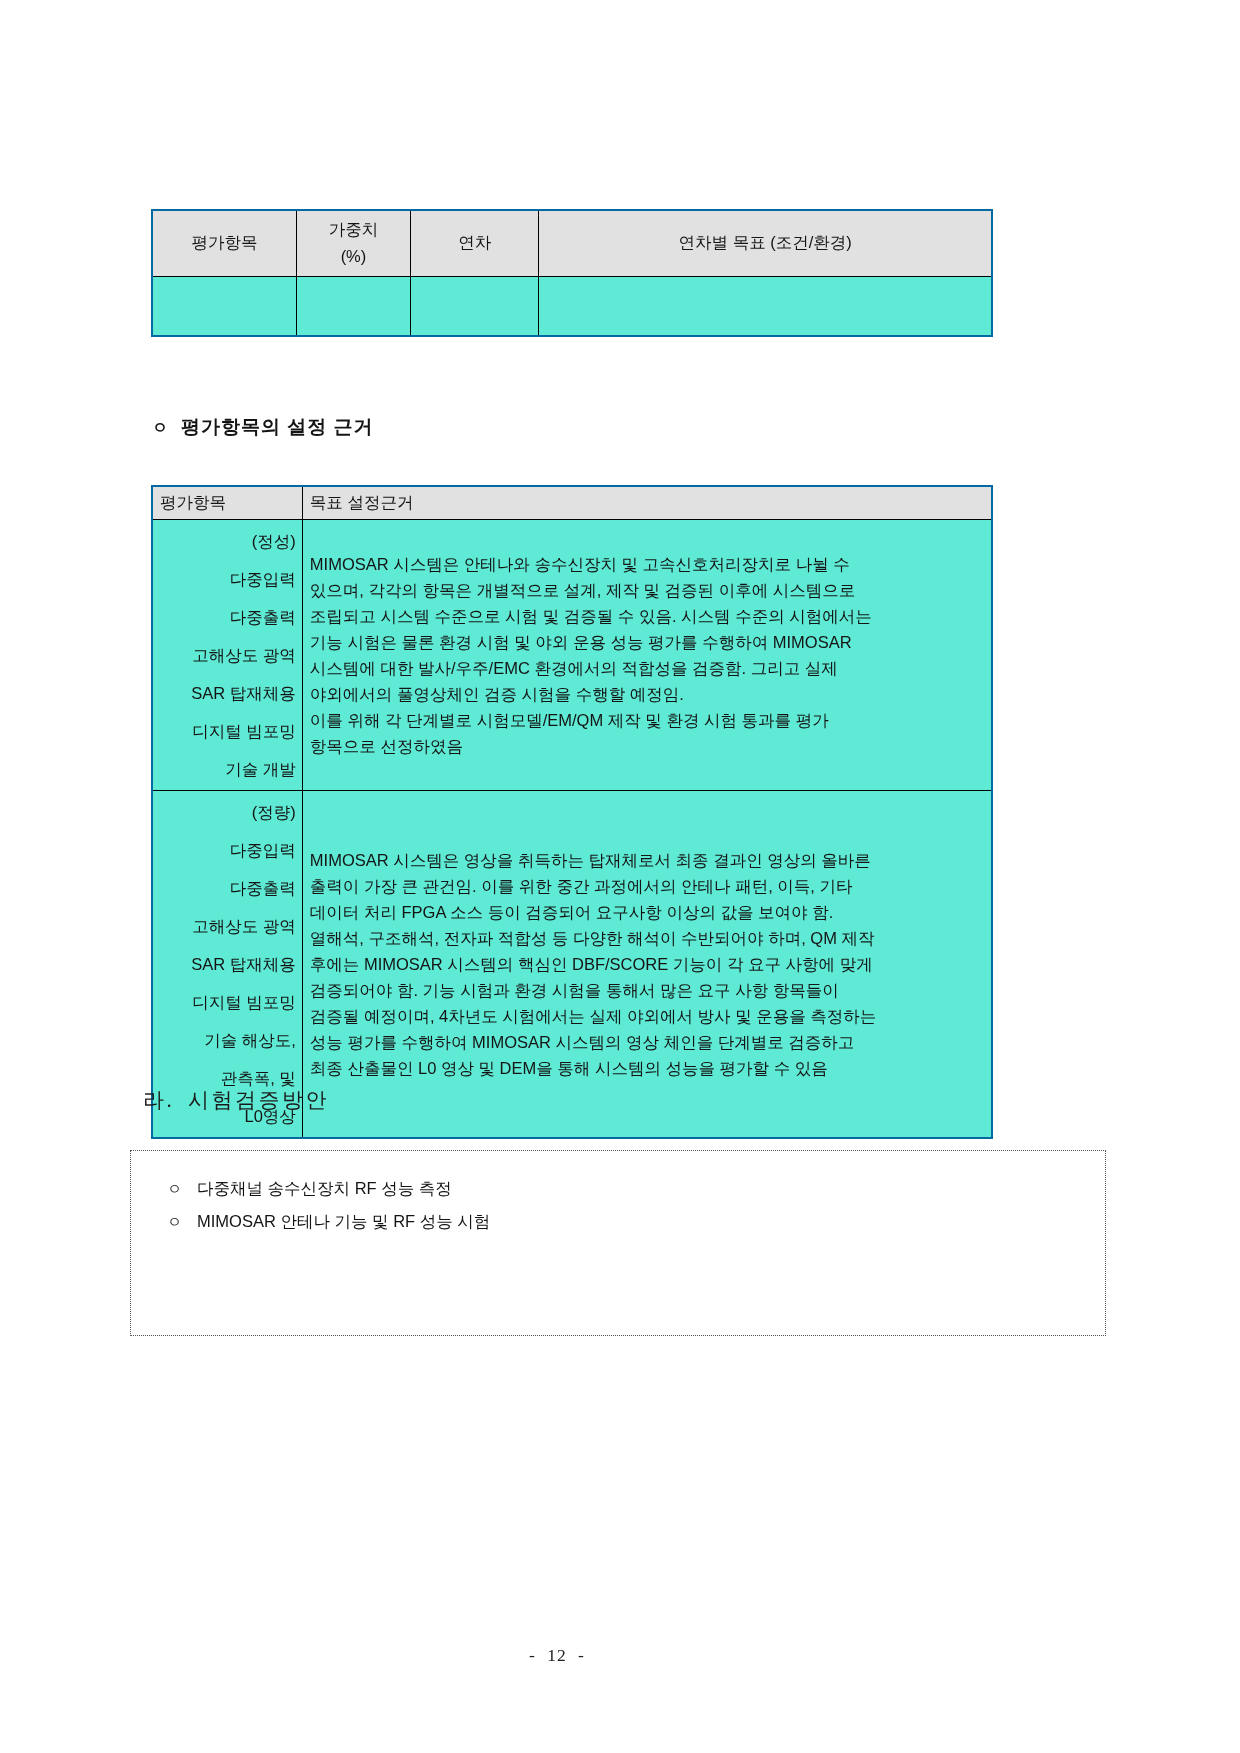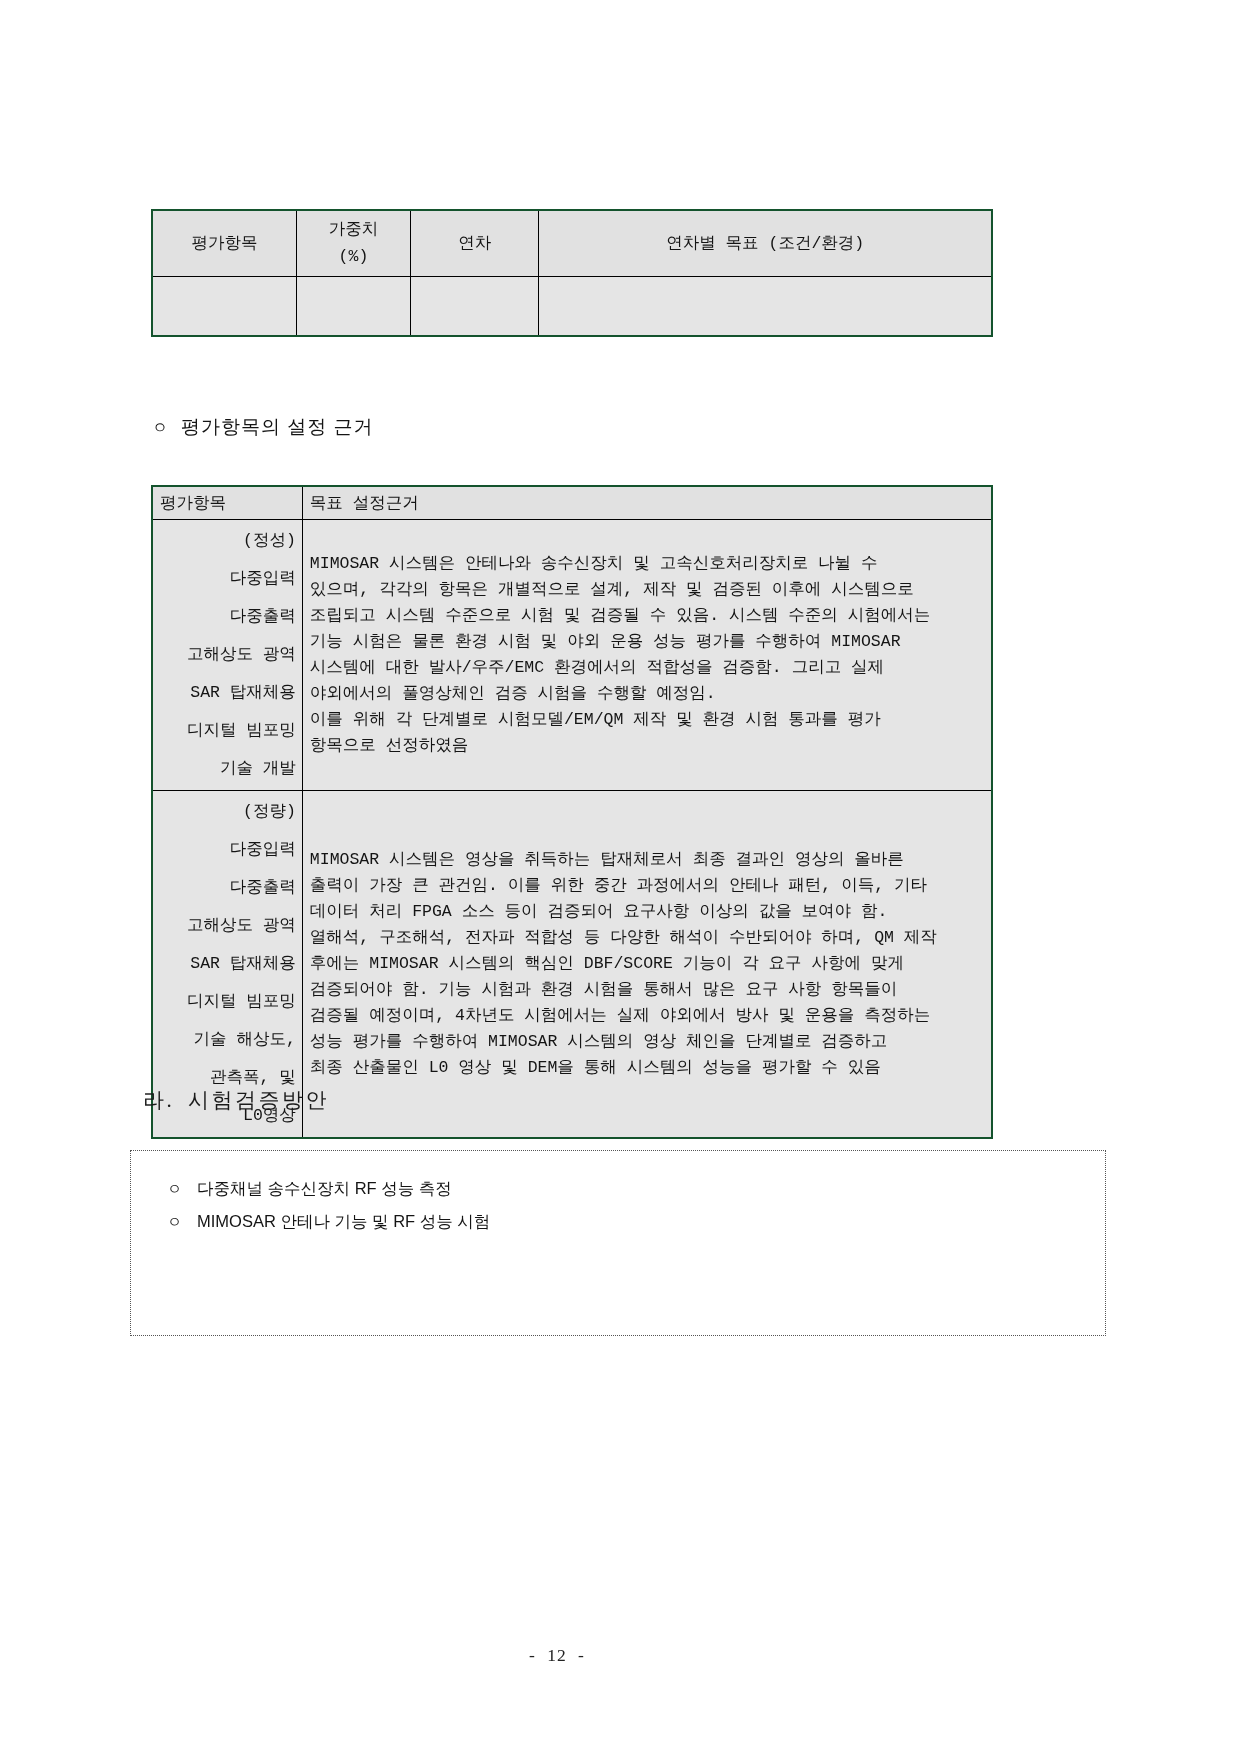--- a/index.html
+++ b/index.html
@@ -1,33 +1,33 @@
 <!DOCTYPE html>
 <html><head>
 <meta charset="utf-8">
 <style>
   html,body{margin:0;padding:0;}
   body{
     width:1240px;height:1753px;position:relative;background:#ffffff;
     font-family:"Liberation Sans","DejaVu Sans",sans-serif;color:#141414;
   }
-  .doc-table{border-collapse:collapse;table-layout:fixed;border:2px solid #14532d;background:#e5e5e5;font-family:Liberation Mono, monospace;}
+  .doc-table{border-collapse:collapse;table-layout:fixed;border:2px solid #0369a1;background:#5eead4;}
   .doc-table td{border:1px solid #000;vertical-align:middle;font-size:16.5px;overflow:hidden;}
   .hdr{background:#e1e1e1;}
   .center{text-align:center;}
   .pre{white-space:pre-line;line-height:26px;}
   
   #yearly-table{position:absolute;left:151px;top:209px;width:842px;}
   #yearly-table td{padding:2px 6px;}
   #yearly-table .weight-hdr{line-height:27px;}
   
   .subtotal td{background:#faf1dd;font-weight:bold;}
   
   #basis-heading{
-    position:absolute;left:152px;top:414px;font-weight:normal;font-size:19px;
+    position:absolute;left:152px;top:414px;font-weight:bold;font-size:19px;
     letter-spacing:1px;
   }
   #basis-heading .marker{font-size:16px;margin-right:12px;}
   
   #basis-table{position:absolute;left:151px;top:485px;width:842px;}
   #basis-table td{padding:2px 6px 2px 7px;}
   #basis-table .th-row td{height:28px;background:#e1e1e1;text-align:left;}
   .item-cell{line-height:38px;text-align:right;}
   .basis-cell{line-height:26px;}
   

